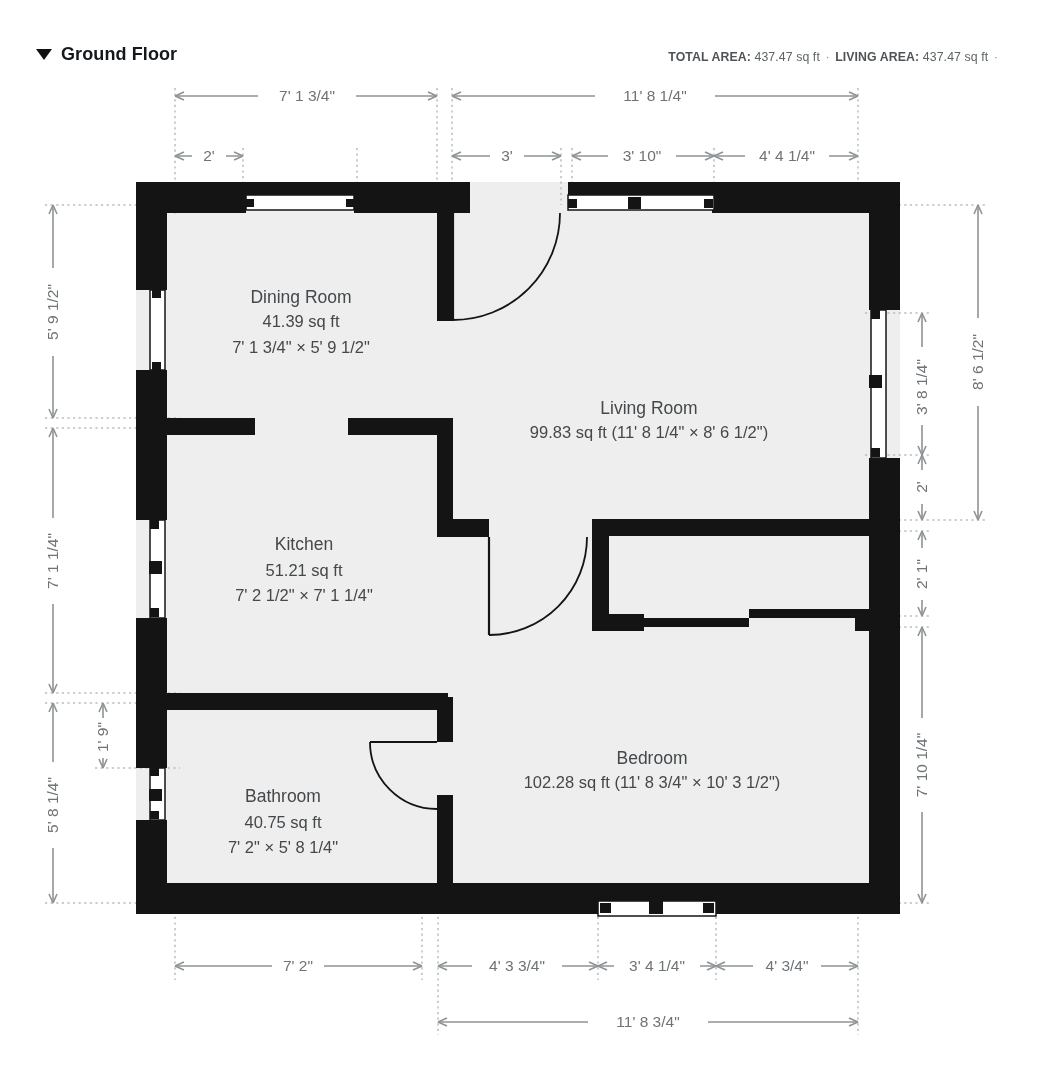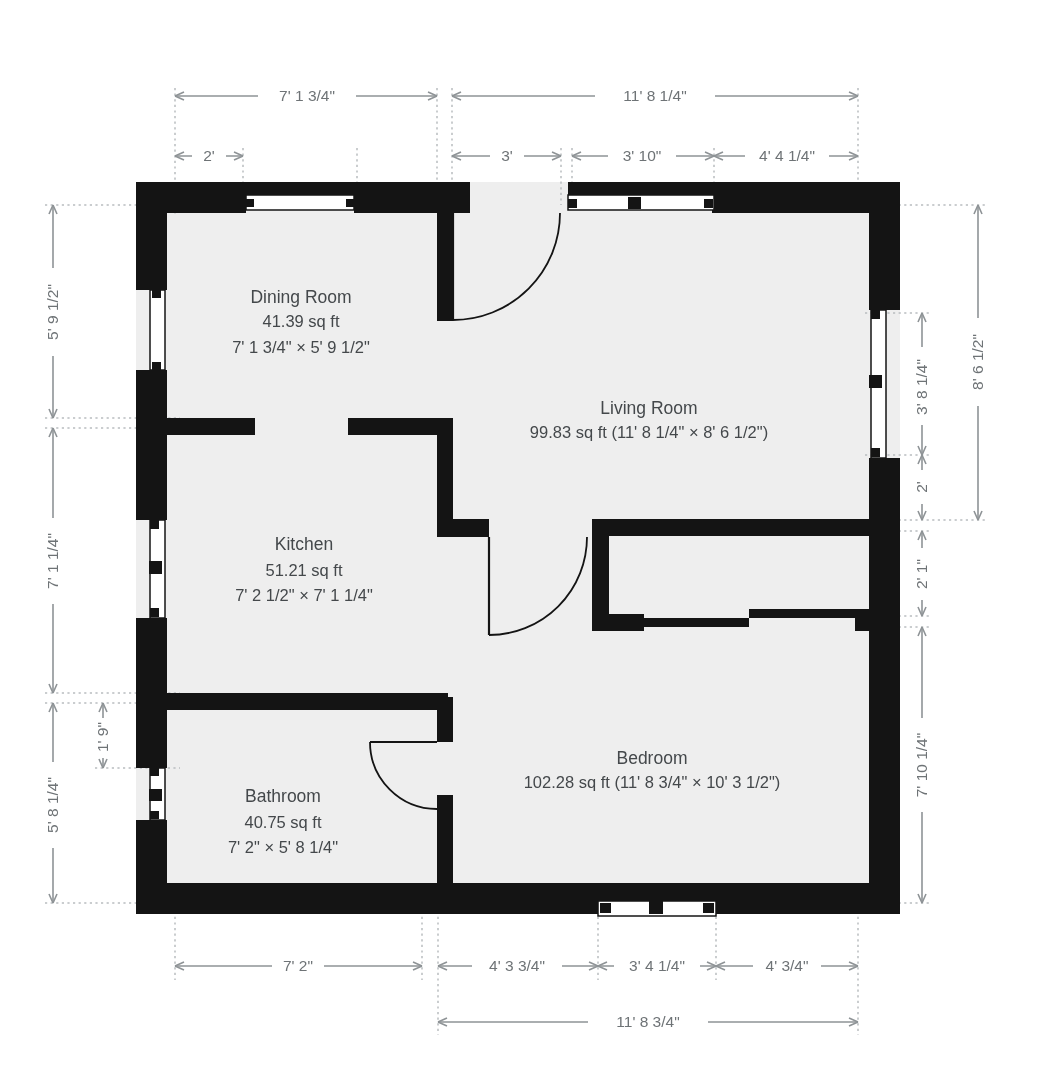--- a/index.html
+++ b/index.html
@@ -82,20 +82,36 @@
   .door-arc { fill: none; stroke: #141414; stroke-width: 1.8; }
   .door-leaf { fill: none; stroke: #141414; stroke-width: 2.2; }
   .win-frame { fill: #ffffff; stroke: #141414; stroke-width: 1.5; }
   .win-sash { fill: #141414; }
 </style>
 </head>
 <body>
 
 <div id="page">
 
+  <div id="header">
+
+    <div id="floor-toggle">
+      <span class="caret"></span>
+      <span id="floor-title">Ground Floor</span>
+    </div>
+
+    <div id="area-summary">
+      <span class="k">TOTAL AREA:</span>
+      <span>437.47 sq ft</span>
+      <span class="sep">·</span>
+      <span class="k">LIVING AREA:</span>
+      <span>437.47 sq ft</span>
+      <span class="sep">·</span>
+    </div>
+  </div>
 
   <div id="plan">
   <svg id="plan-svg" width="1045" height="1080" viewBox="0 0 1045 1080" xmlns="http://www.w3.org/2000/svg">
 
     <g>
       <rect class="floor-fill" x="136" y="182" width="764" height="732"></rect>
     </g>
 
     <g>
 

